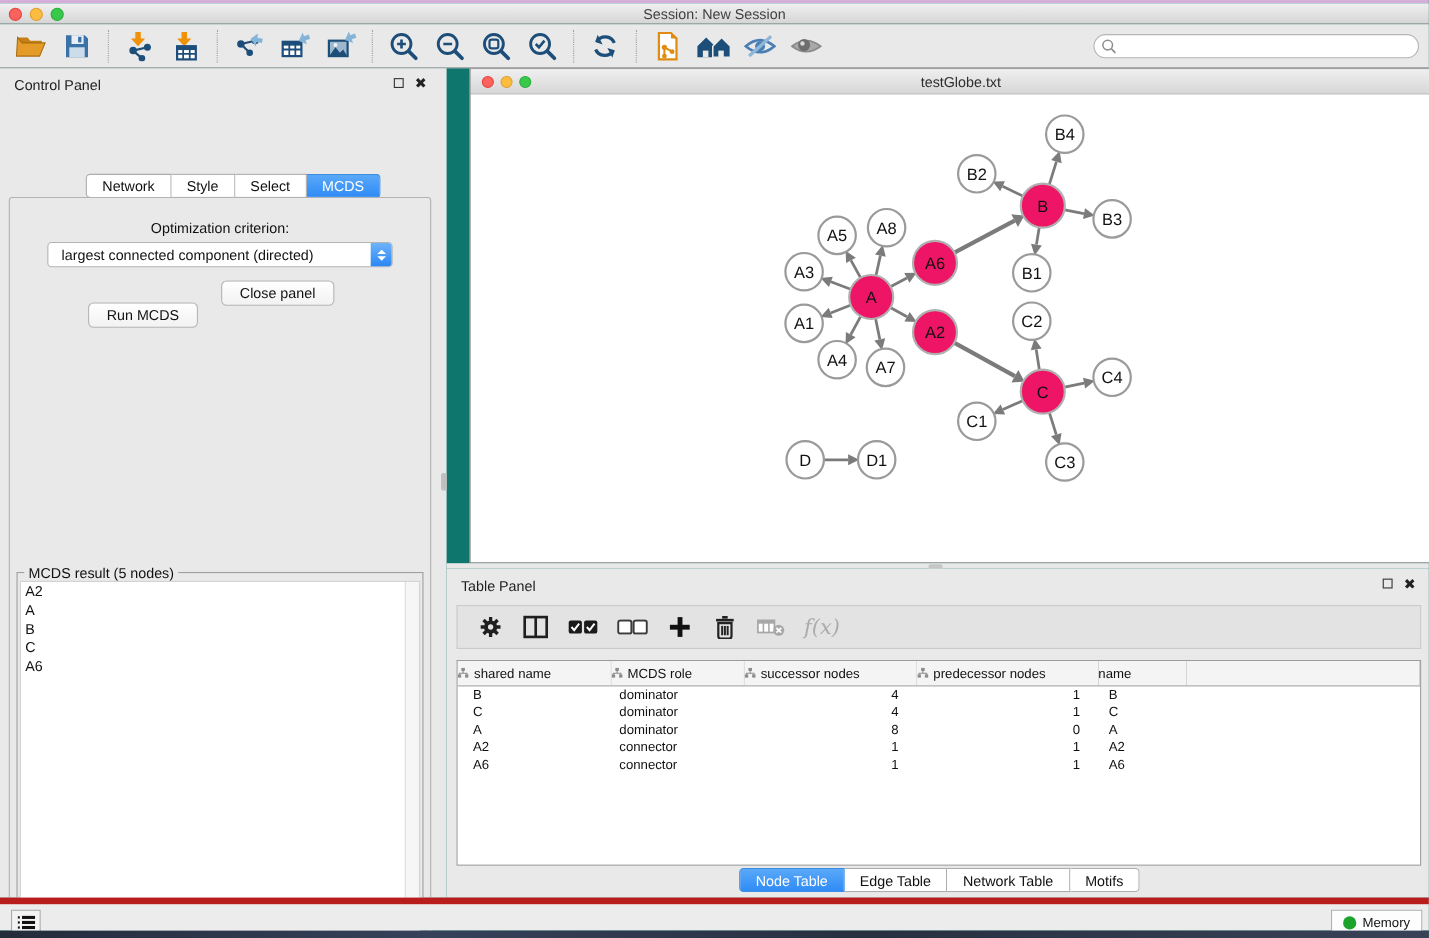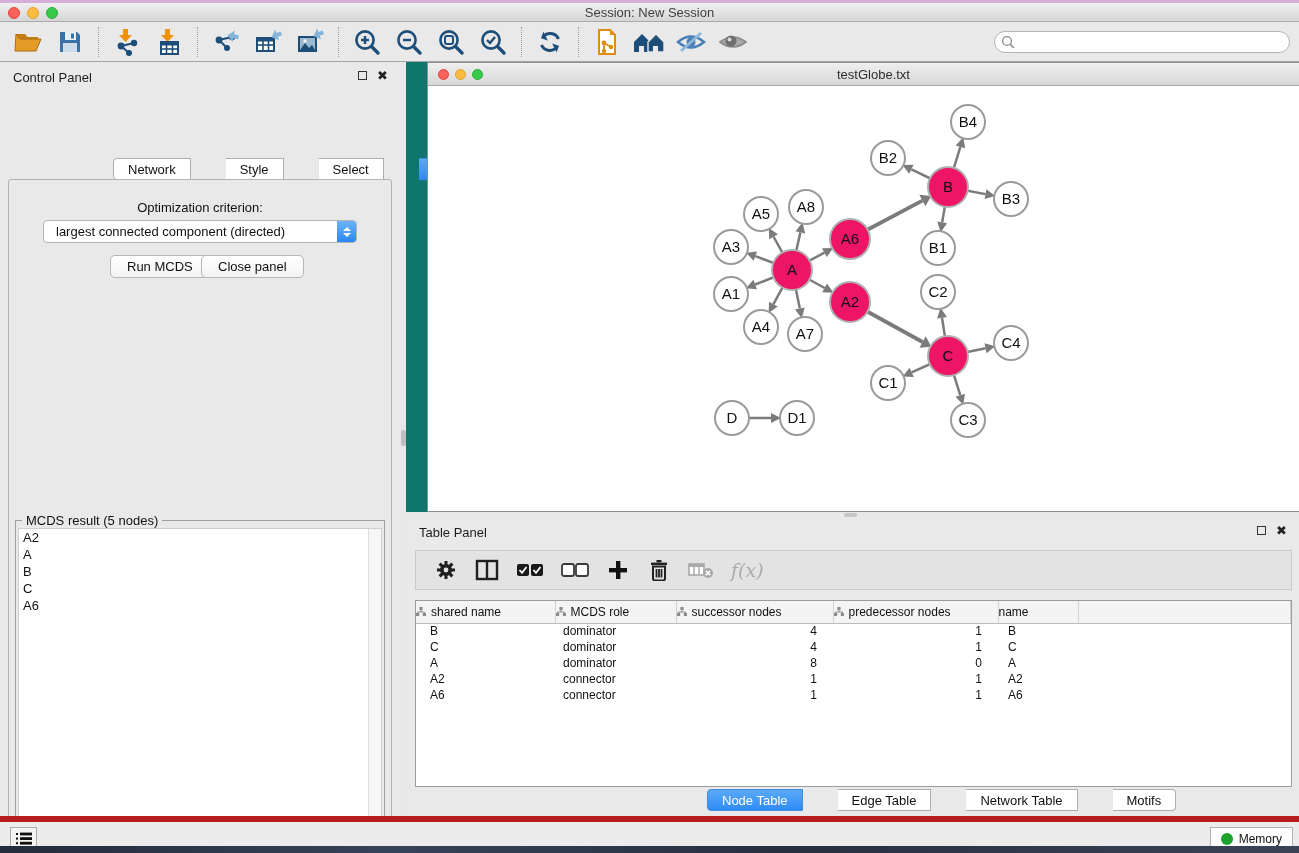--- a/index.html
+++ b/index.html
@@ -35,40 +35,40 @@
   
   .cpanel { position:absolute; left:0; top:62px; width:400px; height:754px; background:#e9e9e9; }
   .panel-head { position:absolute; left:0; top:8px; width:100%; height:18px; }
   .panel-title { position:absolute; left:13px; top:0; font-size:13px; color:#1d1d1d; }
   .wicons { position:absolute; right:12px; top:1px; display:flex; gap:10px; align-items:center; }
   .float-ic { width:9px; height:9px; border:1.6px solid #333; }
   .close-ic { font-size:13px; font-weight:bold; color:#222; line-height:9px; }
 
   .cp-tabs { position:absolute; left:78px; top:96px; display:flex; }
   .seg-tab { height:22px; padding:0 14px; background:#fff; border:1px solid #adadad; border-left:none;
-    font-size:13px; color:#111; display:flex; align-items:center;margin-left:35px; }
+    font-size:13px; color:#111; display:flex; align-items:center; }
   .seg-tab:first-child { border-left:1px solid #adadad; border-radius:4px 0 0 4px; }
   .seg-tab:last-child { border-radius:0 4px 4px 0; }
   .seg-tab.active { background:linear-gradient(#5aa9f9,#2f8bf5); color:#fff; border-color:#3c8ce0; }
 
   .cp-body { position:absolute; left:8px; top:117px; width:384px; height:683px;
     border:1px solid #b3b3b3; border-radius:3px; }
   .opt-label { position:absolute; left:0; width:100%; top:20px; text-align:center; font-size:13px; color:#111; }
   .dropdown { position:absolute; left:34px; top:40px; width:314px; height:23px; background:#fff;
     border:1px solid #b4b4b4; border-radius:4px; display:flex; align-items:center; }
   .dropdown .dd-text { flex:1; font-size:13px; color:#111; padding-left:12px; white-space:nowrap; }
   .dd-stepper { width:19px; height:21px; border-radius:0 3px 3px 0; background:linear-gradient(#6cb3fb,#2c87f4);
     display:flex; flex-direction:column; align-items:center; justify-content:center; gap:2px; }
   .dd-stepper span { width:0; height:0; border-left:4px solid transparent; border-right:4px solid transparent; }
   .dd-up { border-bottom:4px solid #fff; }
   .dd-down { border-top:4px solid #fff; }
   .cp-btn { position:absolute; top:75px; height:23px; background:linear-gradient(#fff,#f2f2f2);
     border:1px solid #b7b7b7; border-radius:5px; font-size:13px; color:#111; padding:0 16px;
     font-family:inherit; }
-  .btn-run { left:101px; }
+  .btn-run { left:71px;margin-top:20px; }
   .btn-close { left:192px; }
 
   .fieldset { position:absolute; left:6px; top:340px; width:370px; height:337px; border:1px solid #9f9f9f; }
   .legend { position:absolute; left:6px; top:-8px; background:#e9e9e9; padding:0 4px; font-size:13px; color:#111; }
   .listbox { position:absolute; left:2px; top:7px; right:2px; bottom:2px; background:#fff;
     border:1px solid #cfcfcf; overflow:hidden; }
   .listbox .scroll { position:absolute; right:0; top:0; width:13px; height:100%;
     background:#f6f6f6; border-left:1px solid #ddd; }
   .list-item { font-size:13px; color:#111; padding:1px 0 1px 4px; line-height:15px; }
 

